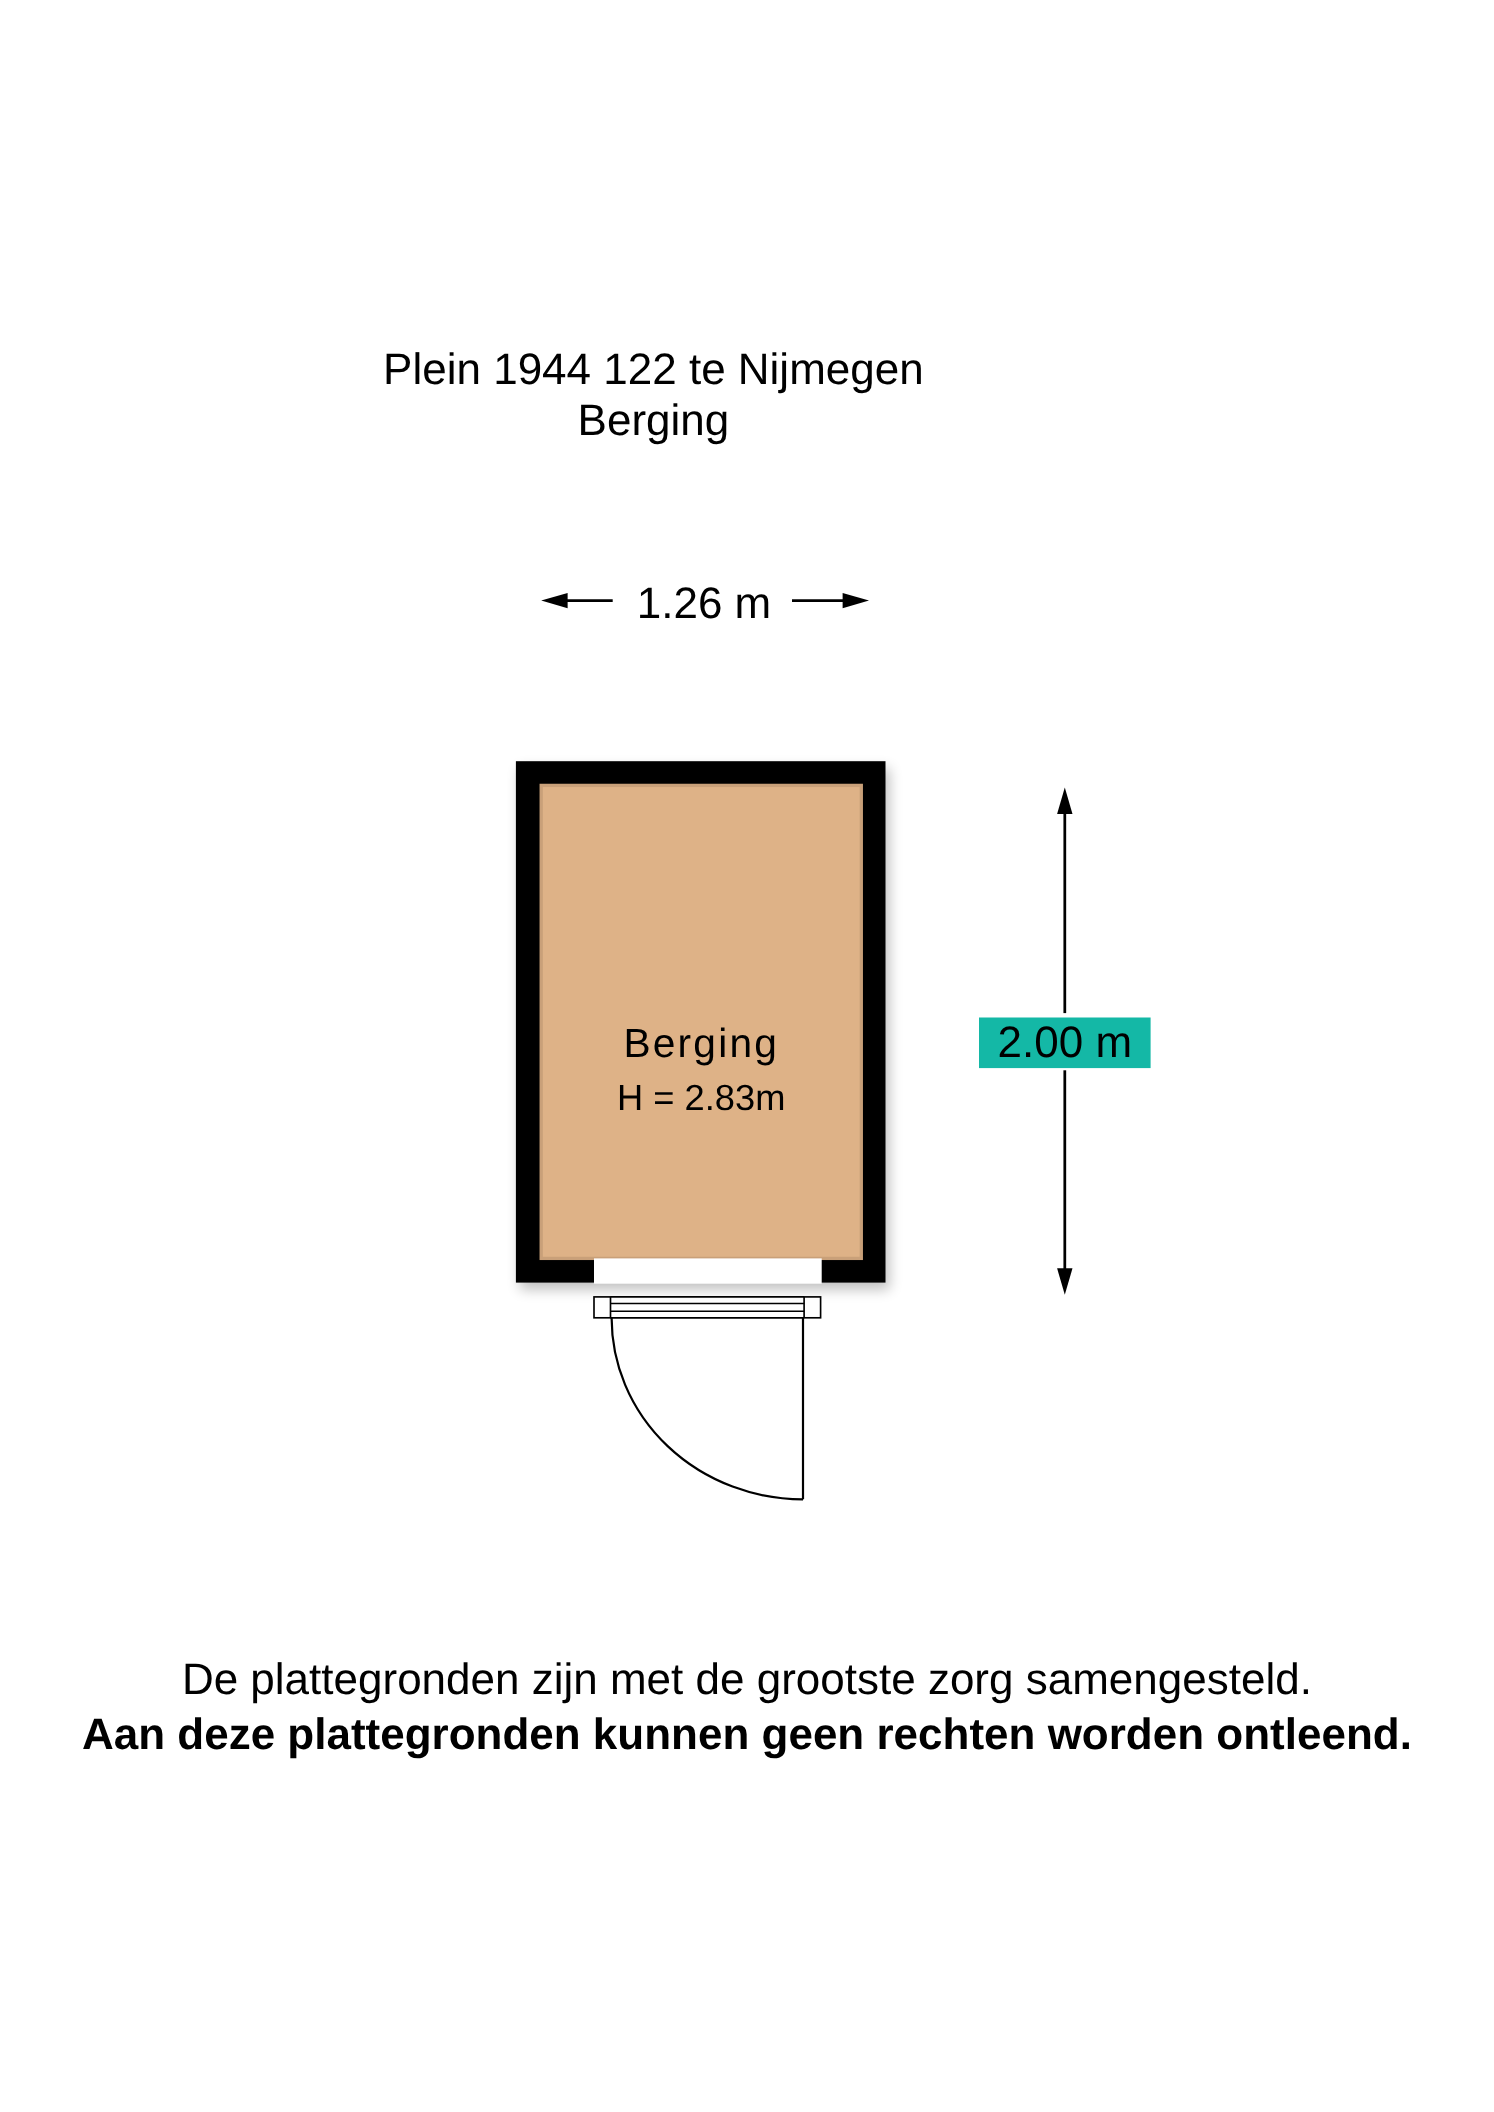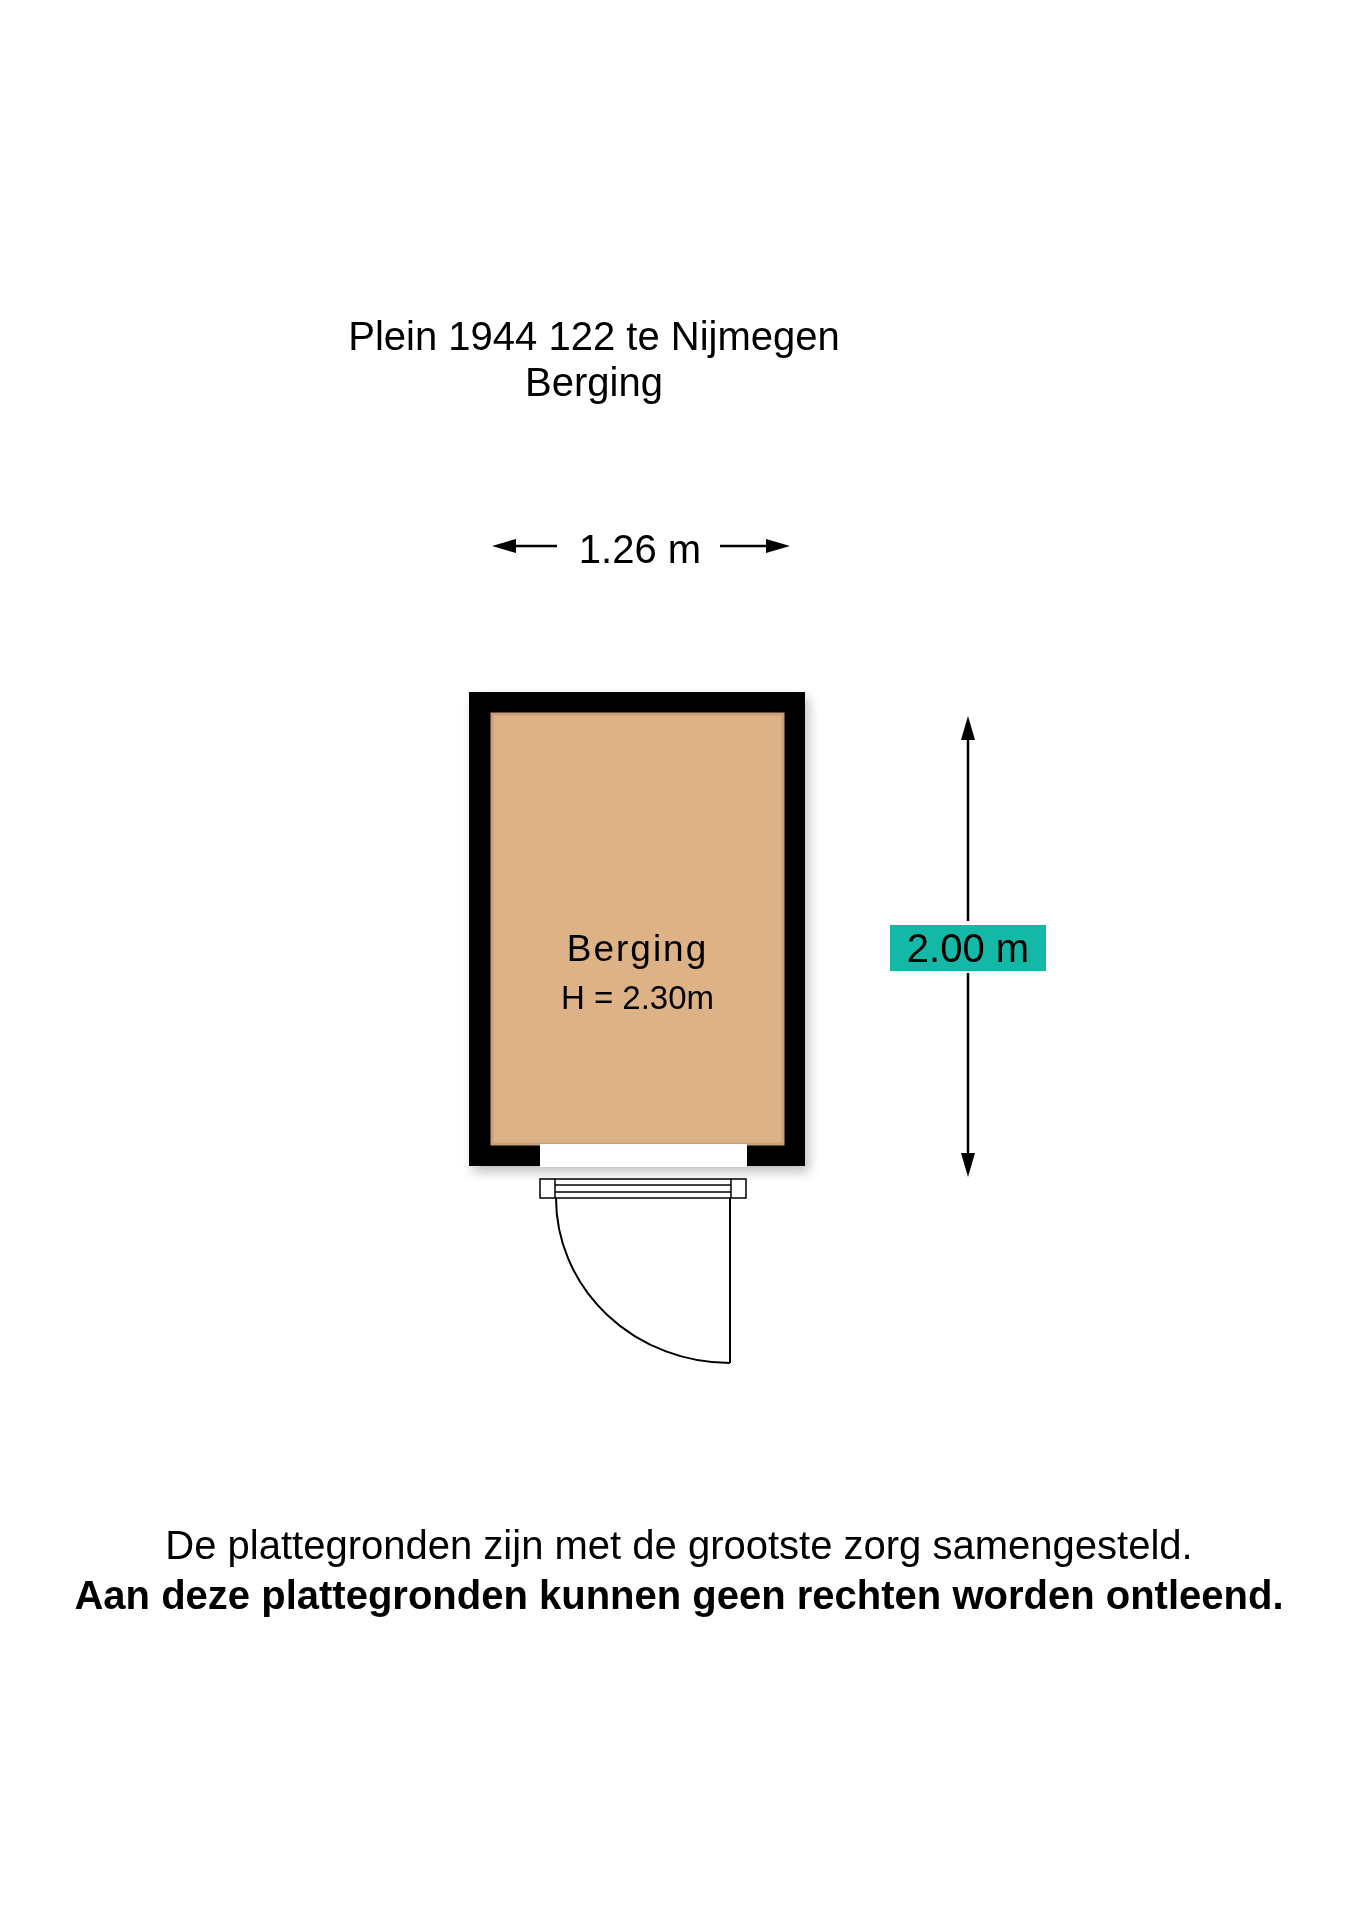--- a/index.html
+++ b/index.html
@@ -9,21 +9,21 @@
   .title { left:0; width:1188px; text-align:center; font-size:40px; line-height:46px; }
   .t1 { top:313px; }
   .t2 { top:359px; }
   .dim-h { left:490px; top:520px; width:300px; height:60px; }
   .dim-h-label { position:absolute; left:0; width:300px; top:6px; text-align:center; font-size:40px; line-height:46px; }
   svg { position:absolute; left:0; top:0; }
   .room-label { left:492px; width:291px; text-align:center; }
   .room-name { top:928px; font-size:37px; letter-spacing:2px; line-height:42px; }
   .room-height { top:978px; font-size:33px; line-height:40px; }
   .dim-v-label { left:890px; width:156px; top:925px; text-align:center; font-size:40px; line-height:46px; background:#14b8a6; }
-  .disclaimer { left:0; width:1358px; text-align:center; font-size:40px; line-height:48px;margin-top:18px; }
+  .disclaimer { left:0; width:1358px; text-align:center; font-size:40px; line-height:48px; }
   .d1 { top:1503px; }
   .d2 { top:1553px;font-weight:bold; }
 </style>
 </head>
 <body>
 
 <div class="abs title t1">Plein 1944 122 te Nijmegen</div>
 <div class="abs title t2">Berging</div>
 
 <svg width="1358" height="1920" viewBox="0 0 1358 1920">
@@ -76,18 +76,18 @@
     <line x1="968" y1="973" x2="968" y2="1158" stroke="#000" stroke-width="2.5"></line>
     <polygon points="968,1177 961,1153 975,1153" fill="#000"></polygon>
   </g>
 </svg>
 
 <div class="abs dim-h">
   <div class="dim-h-label">1.26 m</div>
 </div>
 
 <div class="abs room-label room-name">Berging</div>
-<div class="abs room-label room-height">H = 2.30m</div>
+<div class="abs room-label room-height">H = 2.83m</div>
 
 <div class="abs dim-v-label">2.00 m</div>
 
 <div class="abs disclaimer d1">De plattegronden zijn met de grootste zorg samengesteld.</div>
 <div class="abs disclaimer d2">Aan deze plattegronden kunnen geen rechten worden ontleend.</div>
 
 </body></html>

